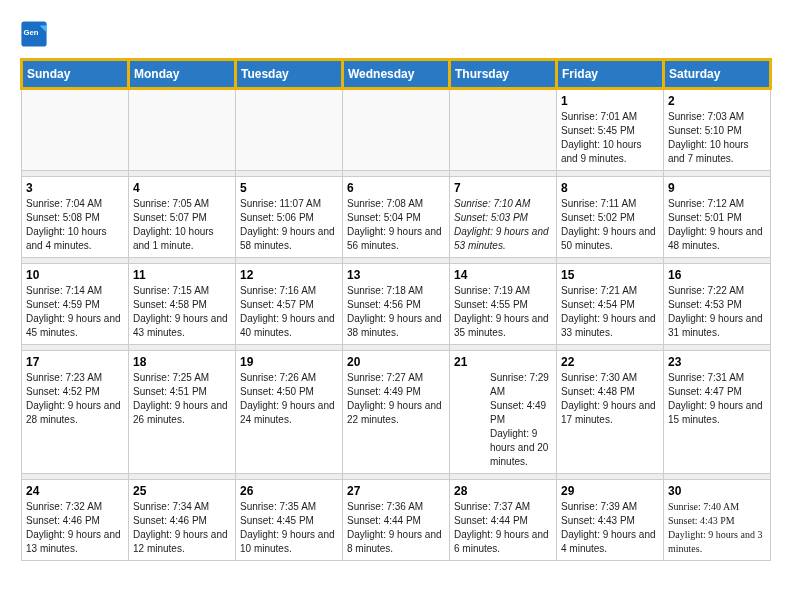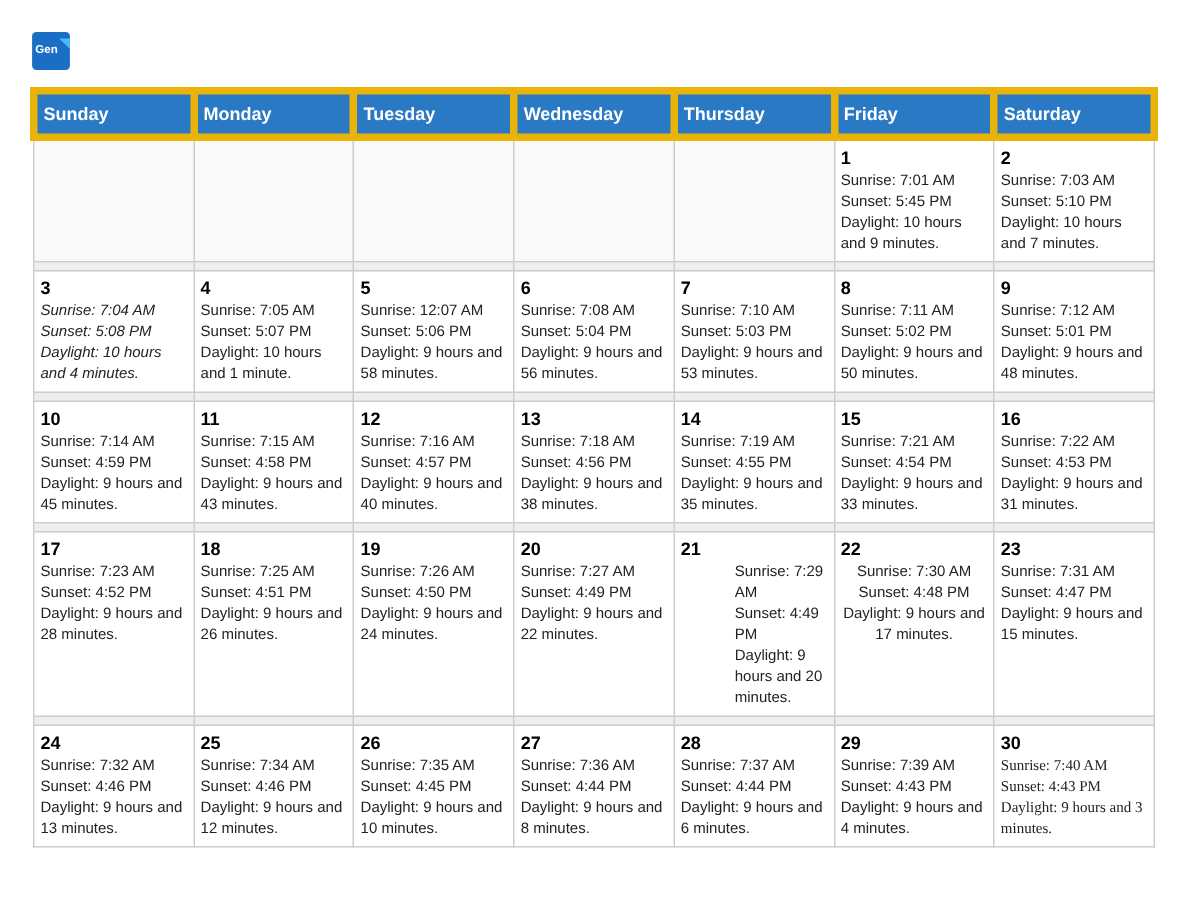--- a/index.html
+++ b/index.html
@@ -51,21 +51,21 @@
       width: 100%;
       border-collapse: collapse;
       font-size: 11px;
     }
     .calendar th {
       background: #2979c5;
       color: #fff;
       padding: 6px 4px;
       text-align: left;
       font-size: 12px;
-      border: 5px solid #eab308;
+      border: 3px solid #eab308;
     }
     .calendar td {
       border: 1px solid #ccc;
       vertical-align: top;
       padding: 4px;
       width: calc(100% / 7);
       height: 80px;
     }
     .calendar td.empty {
       background: #f9f9f9;
@@ -148,45 +148,45 @@
         <td></td>
         <td></td>
         <td></td>
         <td></td>
         <td></td>
         <td></td>
       </tr>
       <tr>
         <td class="has-data">
           <div class="day-number">3</div>
-          <div class="day-info" style="white-space: pre-line; font-style: italic;">Sunrise: 7:04 AM
+          <div class="day-info" style="white-space: pre-line;">Sunrise: 7:04 AM
 Sunset: 5:08 PM
 Daylight: 10 hours and 4 minutes.</div>
         </td>
         <td class="has-data">
           <div class="day-number">4</div>
           <div class="day-info" style="white-space: pre-line;">Sunrise: 7:05 AM
 Sunset: 5:07 PM
 Daylight: 10 hours and 1 minute.</div>
         </td>
         <td class="has-data">
           <div class="day-number">5</div>
-          <div class="day-info" style="white-space: pre-line;">Sunrise: 12:07 AM
+          <div class="day-info" style="white-space: pre-line;">Sunrise: 11:07 AM
 Sunset: 5:06 PM
 Daylight: 9 hours and 58 minutes.</div>
         </td>
         <td class="has-data">
           <div class="day-number">6</div>
           <div class="day-info" style="white-space: pre-line;">Sunrise: 7:08 AM
 Sunset: 5:04 PM
 Daylight: 9 hours and 56 minutes.</div>
         </td>
         <td class="has-data">
           <div class="day-number">7</div>
-          <div class="day-info" style="white-space: pre-line;">Sunrise: 7:10 AM
+          <div class="day-info" style="white-space: pre-line; font-style: italic;">Sunrise: 7:10 AM
 Sunset: 5:03 PM
 Daylight: 9 hours and 53 minutes.</div>
         </td>
         <td class="has-data">
           <div class="day-number">8</div>
           <div class="day-info" style="white-space: pre-line;">Sunrise: 7:11 AM
 Sunset: 5:02 PM
 Daylight: 9 hours and 50 minutes.</div>
         </td>
         <td class="has-data">
@@ -284,21 +284,21 @@
 Daylight: 9 hours and 22 minutes.</div>
         </td>
         <td class="has-data">
           <div class="day-number">21</div>
           <div class="day-info" style="white-space: pre-line; margin-left: 36px;">Sunrise: 7:29 AM
 Sunset: 4:49 PM
 Daylight: 9 hours and 20 minutes.</div>
         </td>
         <td class="has-data">
           <div class="day-number">22</div>
-          <div class="day-info" style="white-space: pre-line; text-align: center;">Sunrise: 7:30 AM
+          <div class="day-info" style="white-space: pre-line;">Sunrise: 7:30 AM
 Sunset: 4:48 PM
 Daylight: 9 hours and 17 minutes.</div>
         </td>
         <td class="has-data">
           <div class="day-number">23</div>
           <div class="day-info" style="white-space: pre-line;">Sunrise: 7:31 AM
 Sunset: 4:47 PM
 Daylight: 9 hours and 15 minutes.</div>
         </td>
       </tr>

